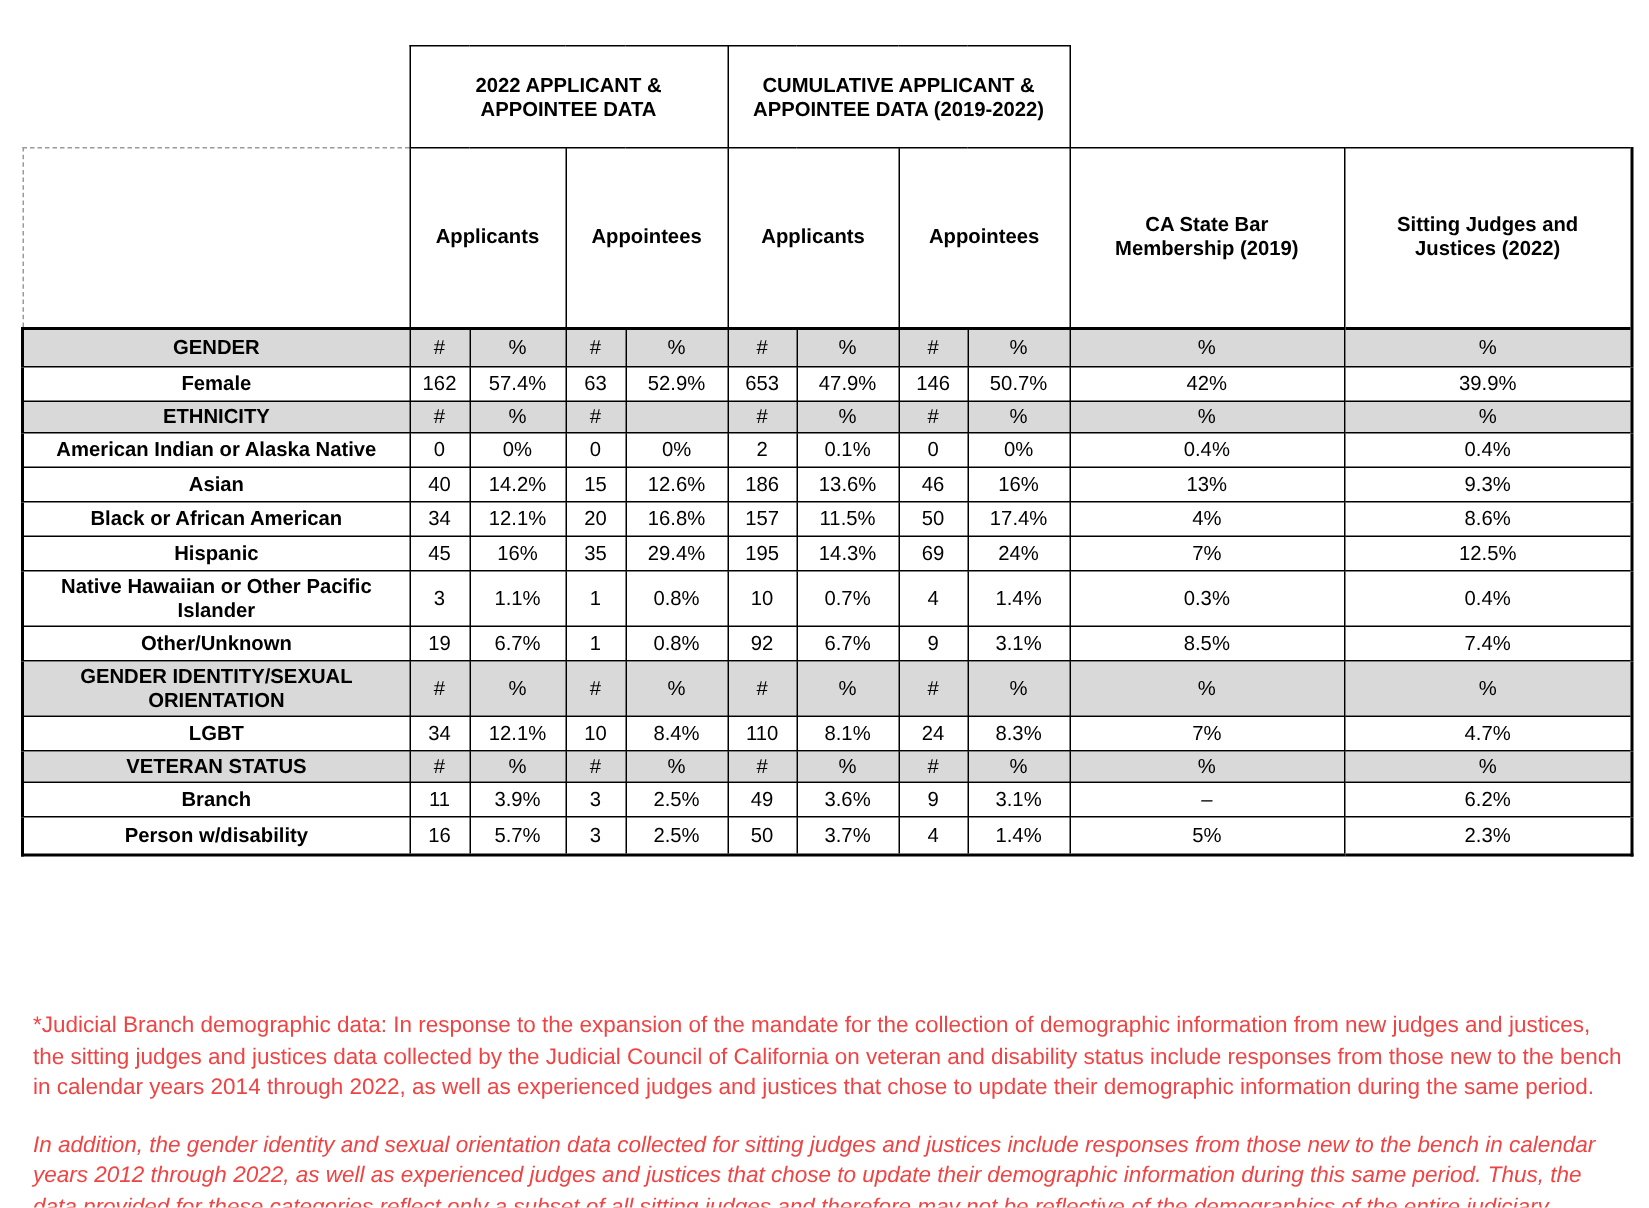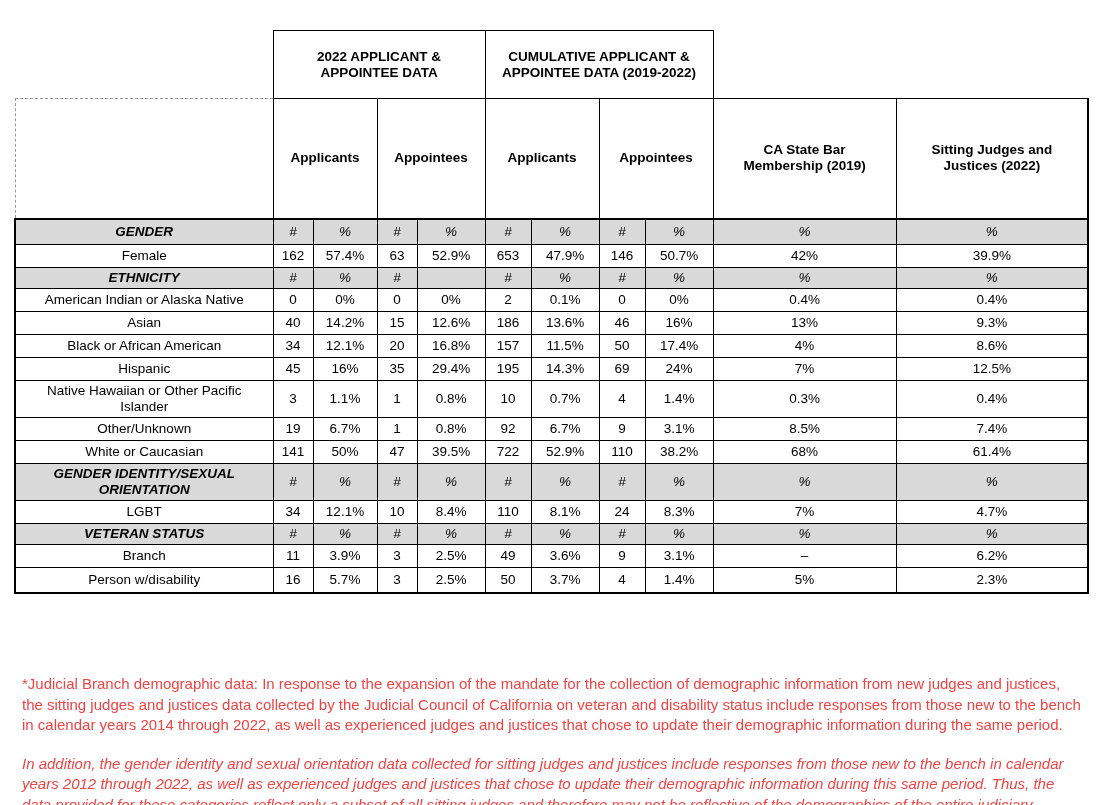--- a/index.html
+++ b/index.html
@@ -36,25 +36,24 @@
   .demo-table td.dashed-cell {
     border-top: 1px dashed #9a9a9a;
     border-left: 1px dashed #9a9a9a;
     border-bottom: none;
   }
   
   .demo-table tbody td { height: 23px; }
   .demo-table tbody tr.section td {
     background: #d9d9d9;
     height: 19px;
-    font-style: italic;
   }
   .demo-table tbody tr.section td.label-cell { font-weight: bold; }
   .demo-table tbody tr.section td.val-cell { font-weight: normal; }
-  .demo-table tbody tr.data td.label-cell { font-weight: normal; text-align: center; }
+  .demo-table tbody tr.data td.label-cell { font-weight: bold; text-align: center; }
   .demo-table tbody tr.data td.val-cell { font-weight: normal; }
   .demo-table tbody tr:first-child td { border-top-width: 2px; height: 26px; }
   .demo-table tbody tr:last-child td { border-bottom-width: 2px; height: 26px; }
   .demo-table tbody td:first-child, .demo-table tr.colhead-row td.dashed-cell { border-left-width: 1px; }
   .demo-table tbody td.label-cell { border-left: 2px solid #000; }
   .demo-table tbody td.last-col, .demo-table thead td.last-col { border-right-width: 2px; }
   .demo-table td.label-cell { padding: 2px 6px; }
 
   
   .footnotes {
@@ -214,33 +213,20 @@
           <td class="val-cell">6.7%</td>
           <td class="val-cell">1</td>
           <td class="val-cell">0.8%</td>
           <td class="val-cell">92</td>
           <td class="val-cell">6.7%</td>
           <td class="val-cell">9</td>
           <td class="val-cell">3.1%</td>
           <td class="val-cell">8.5%</td>
           <td class="val-cell last-col">7.4%</td>
         </tr>
-        <tr class="data">
-          <td class="label-cell">White or Caucasian</td>
-          <td class="val-cell">141</td>
-          <td class="val-cell">50%</td>
-          <td class="val-cell">47</td>
-          <td class="val-cell">39.5%</td>
-          <td class="val-cell">722</td>
-          <td class="val-cell">52.9%</td>
-          <td class="val-cell">110</td>
-          <td class="val-cell">38.2%</td>
-          <td class="val-cell">68%</td>
-          <td class="val-cell last-col">61.4%</td>
-        </tr>
         <tr class="section">
           <td class="label-cell">GENDER IDENTITY/SEXUAL ORIENTATION</td>
           <td class="val-cell">#</td>
           <td class="val-cell">%</td>
           <td class="val-cell">#</td>
           <td class="val-cell">%</td>
           <td class="val-cell">#</td>
           <td class="val-cell">%</td>
           <td class="val-cell">#</td>
           <td class="val-cell">%</td>

